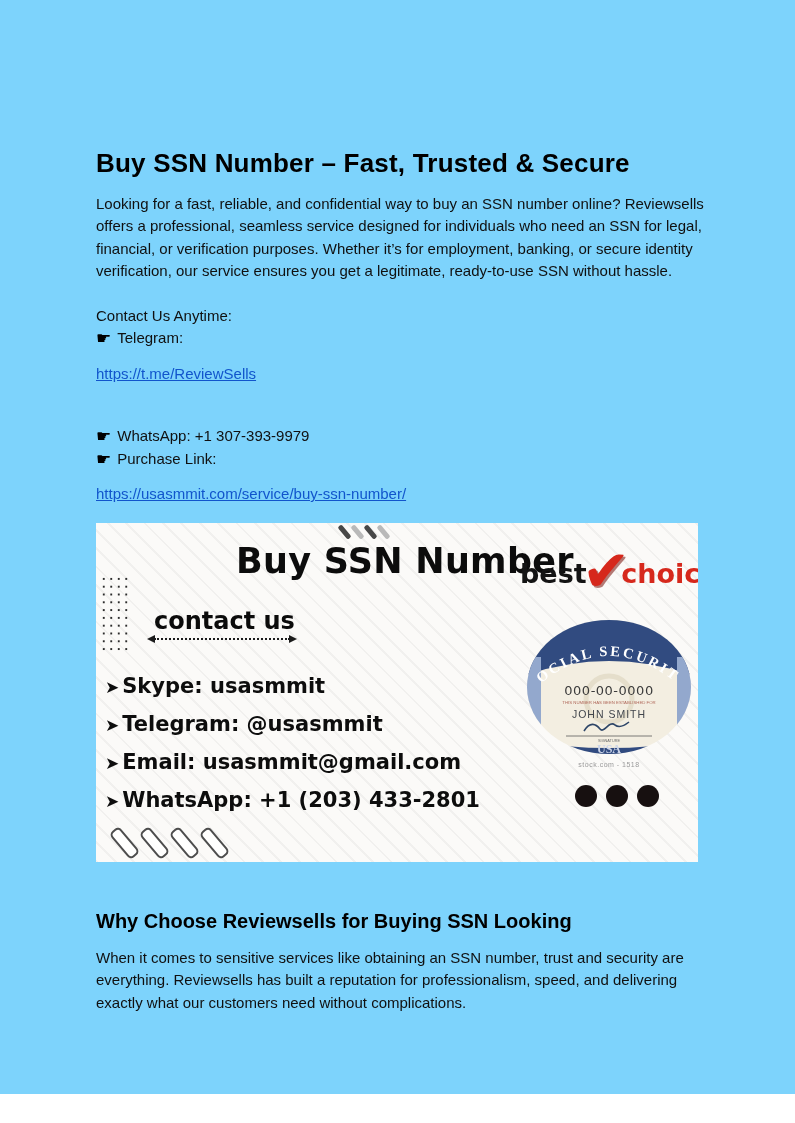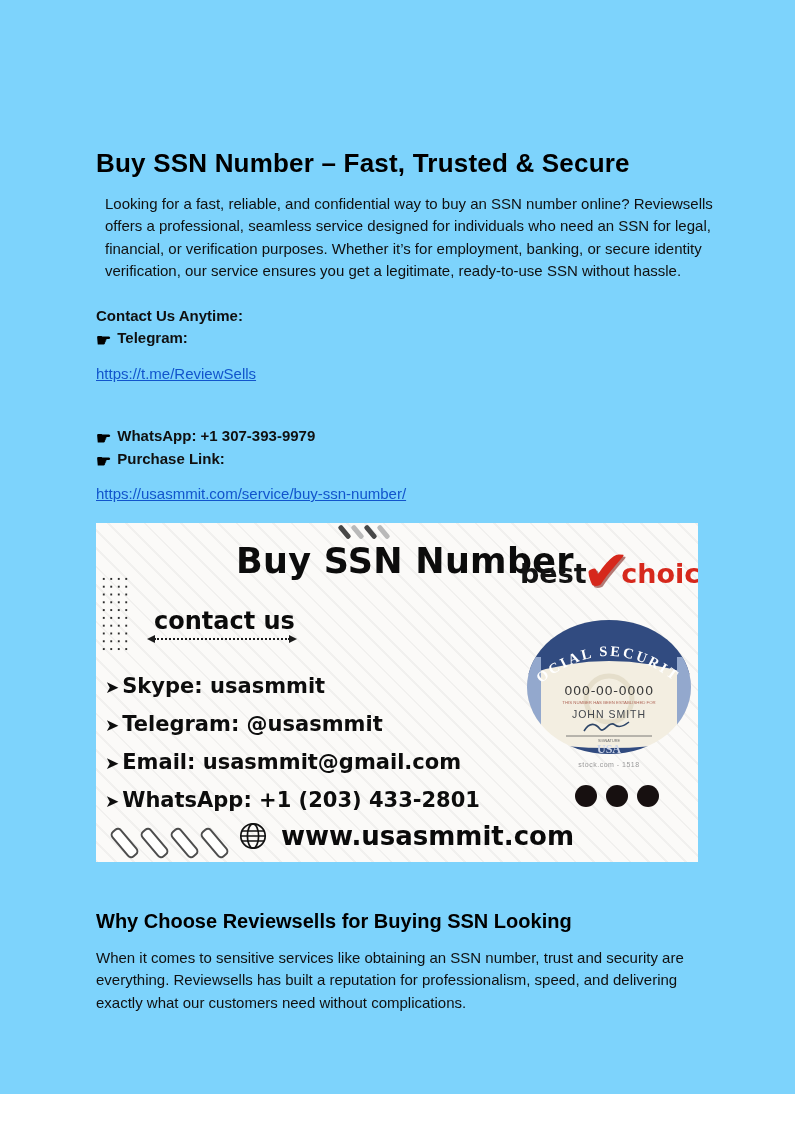--- a/index.html
+++ b/index.html
@@ -3,22 +3,22 @@
 <meta charset="utf-8">
 <style>
   html,body{margin:0;padding:0;background:#ffffff;}
   body{width:795px;height:1123px;font-family:"Liberation Sans",sans-serif;color:#111;}
   .page{position:relative;width:795px;height:1094px;background:#7dd3fc;overflow:hidden;}
   .abs{position:absolute;}
 
   
   .doc-h1{left:96px;top:131px;width:620px;font-size:26px;font-weight:700;color:#000;letter-spacing:.2px;}
   .doc-p{left:96px;width:608px;font-size:15px;line-height:22.4px;color:#101010;}
-  .intro{top:178px;margin-left:9px;}
-  .doc-line{left:96px;font-size:15px;line-height:22px;color:#101010;display:flex;align-items:flex-end;gap:6px;font-weight:bold;}
+  .intro{top:178px;}
+  .doc-line{left:96px;font-size:15px;line-height:22px;color:#101010;display:flex;align-items:center;gap:6px;}
   .hand{font-size:17px;line-height:1;color:#000;}
   .doc-link{font-size:15px;color:#1155cc;text-decoration:underline;cursor:pointer;}
   .doc-h2{left:96px;top:893px;width:620px;font-size:20px;font-weight:700;color:#000;}
   .outro{top:932px;}
 
   
   .banner{left:96px;top:523px;width:602px;height:339px;overflow:hidden;cursor:pointer;
     background-color:#fbfaf8;
     background-image:repeating-linear-gradient(45deg, rgba(110,110,110,0.07) 0px, rgba(110,110,110,0.07) 2px, transparent 2px, transparent 13px);}
   .b-headline{left:140px;top:18px;font-family:"DejaVu Sans",sans-serif;font-weight:700;font-size:35px;color:#0c0c0c;letter-spacing:.3px;}
@@ -165,39 +165,20 @@
       </svg>
       <div class="watermark">stock.com - 1518</div>
     </div>
 
     <div class="abs dots-row">
       <span class="dot"></span>
         <span class="dot"></span>
         <span class="dot"></span>
     </div>
 
-    <div class="abs site-row">
-      <svg width="30" height="30" viewBox="0 0 30 30">
-        <defs>
-            <clipPath id="gcl">
-              <circle cx="15" cy="15" r="12.2"></circle>
-            </clipPath>
-          </defs>
-        <g stroke="#111" stroke-width="1.7" fill="none">
-          <circle cx="15" cy="15" r="12.2"></circle>
-          <ellipse cx="15" cy="15" rx="5.6" ry="12.2"></ellipse>
-          <g clip-path="url(#gcl)">
-            <line x1="0" y1="10" x2="30" y2="10"></line>
-            <line x1="0" y1="15" x2="30" y2="15"></line>
-            <line x1="0" y1="20" x2="30" y2="20"></line>
-          </g>
-        </g>
-      </svg>
-      <span class="site-text">www.usasmmit.com</span>
-    </div>
 
     <div class="abs bottom-slashes">
       <span class="b-slash"></span>
         <span class="b-slash"></span>
         <span class="b-slash"></span>
         <span class="b-slash"></span>
     </div>
   </div>
 
   <h2 class="abs doc-h2">Why Choose Reviewsells for Buying SSN Looking</h2>

